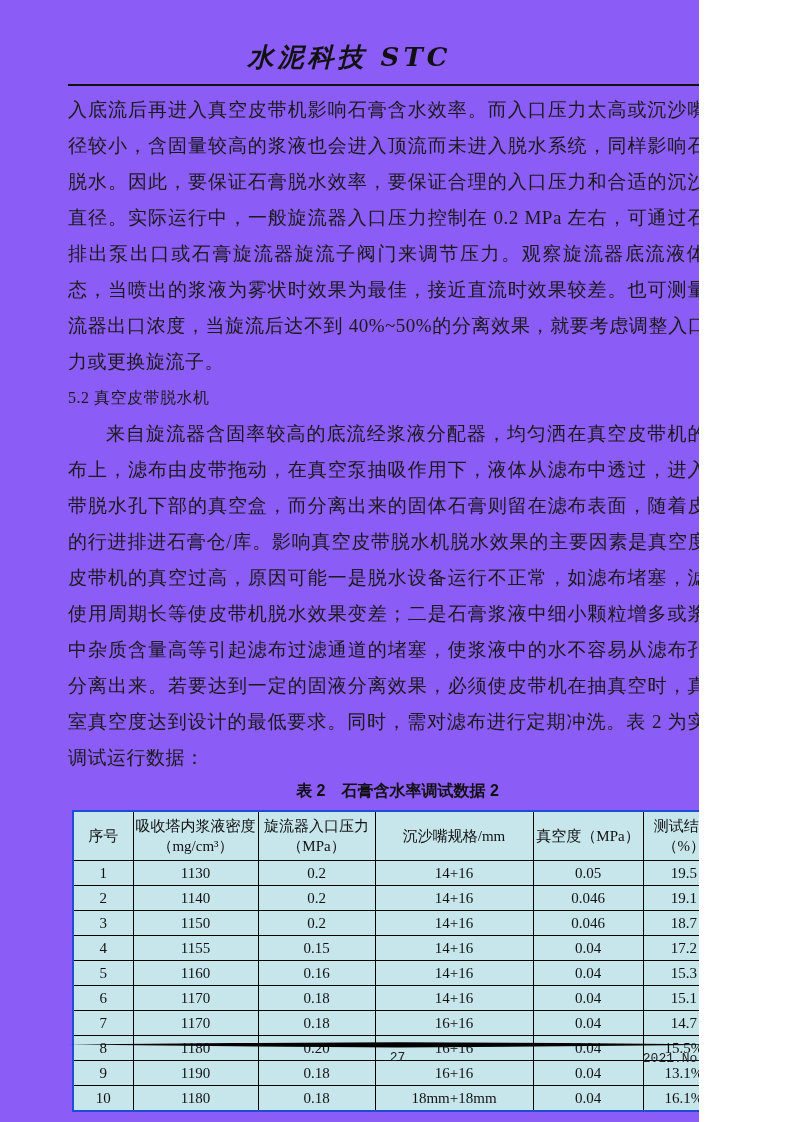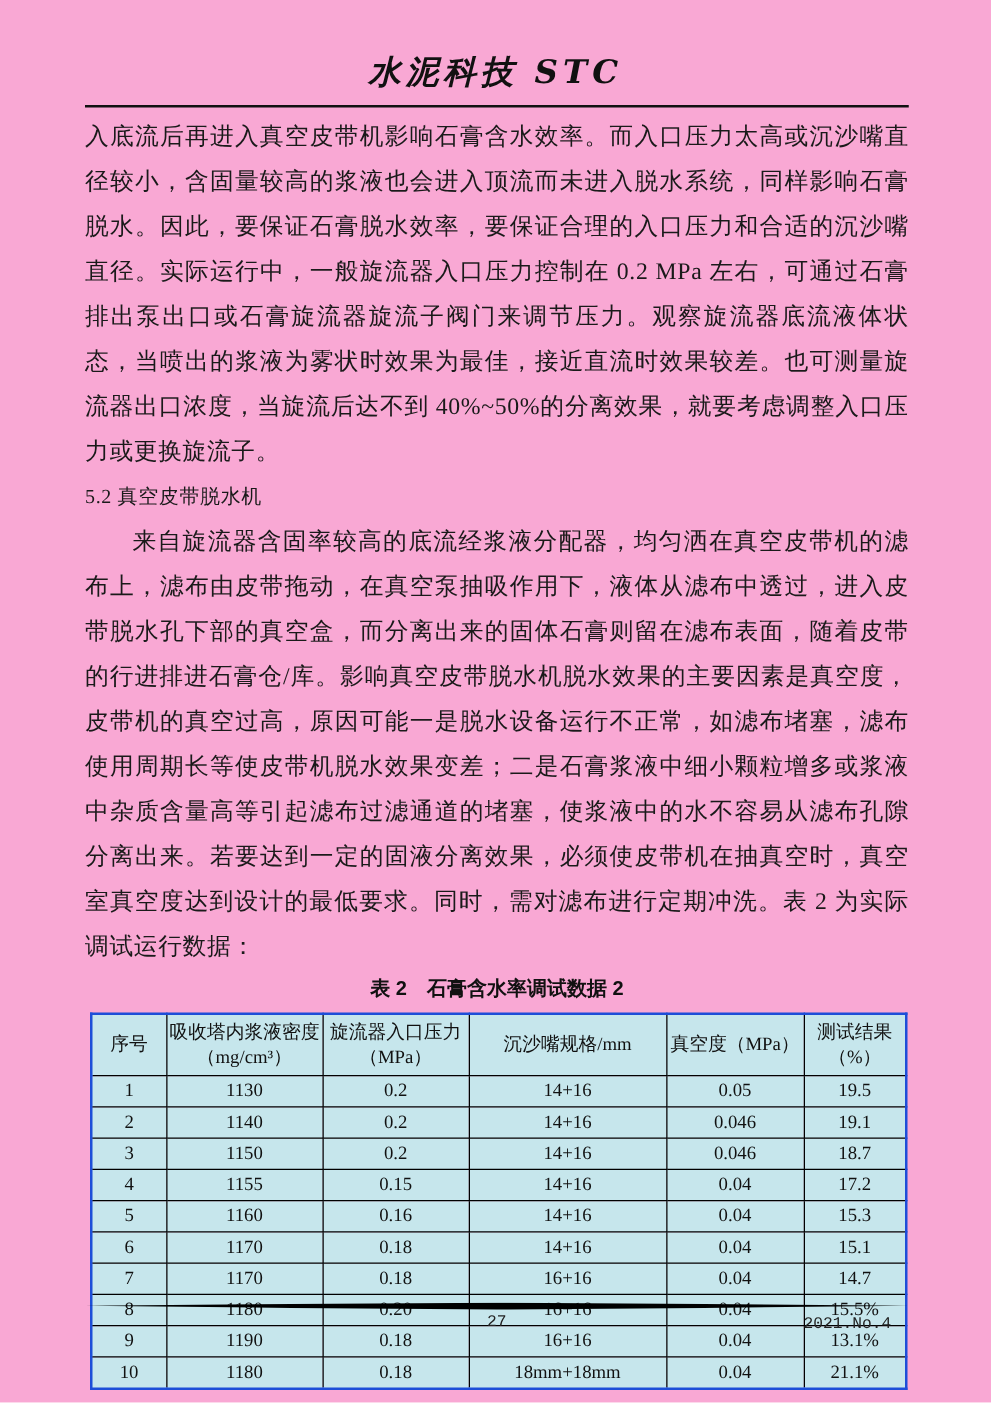--- a/index.html
+++ b/index.html
@@ -1,20 +1,20 @@
 <!DOCTYPE html>
 <html style="--table-bg: #c6e6ec;"><head>
 <meta charset="utf-8">
 <style>
   html, body { margin: 0; padding: 0; background: #ffffff; }
   .page {
     position: relative;
-    width: 793px;
+    width: 699px;
     height: 1122px;
-    background: #f9a8d4;
+    background: #8b5cf6;
     color: #1a1a1a;
     font-family: "Liberation Serif", "DejaVu Serif", serif;
     overflow: hidden;
   }
 
   
   .journal-title {
     position: absolute;
     top: 40px; left: 0;
     width: 100%;
@@ -227,21 +227,21 @@
             <td>16+16</td>
             <td>0.04</td>
             <td>13.1%</td>
           </tr>
           <tr>
             <td>10</td>
             <td>1180</td>
             <td>0.18</td>
             <td>18mm+18mm</td>
             <td>0.04</td>
-            <td>21.1%</td>
+            <td>16.1%</td>
           </tr>
         </tbody>
     </table>
   </div>
 
   <svg class="footer-rule" viewBox="0 0 659 6" preserveAspectRatio="none">
     <polygon points="0,2.6 165,1.1 330,0.2 495,1.1 659,2.6 495,4.3 330,5.6 165,4.3" fill="#000"></polygon>
   </svg>
   <div class="footer-row">
     <span class="footer-page-number">27</span>

